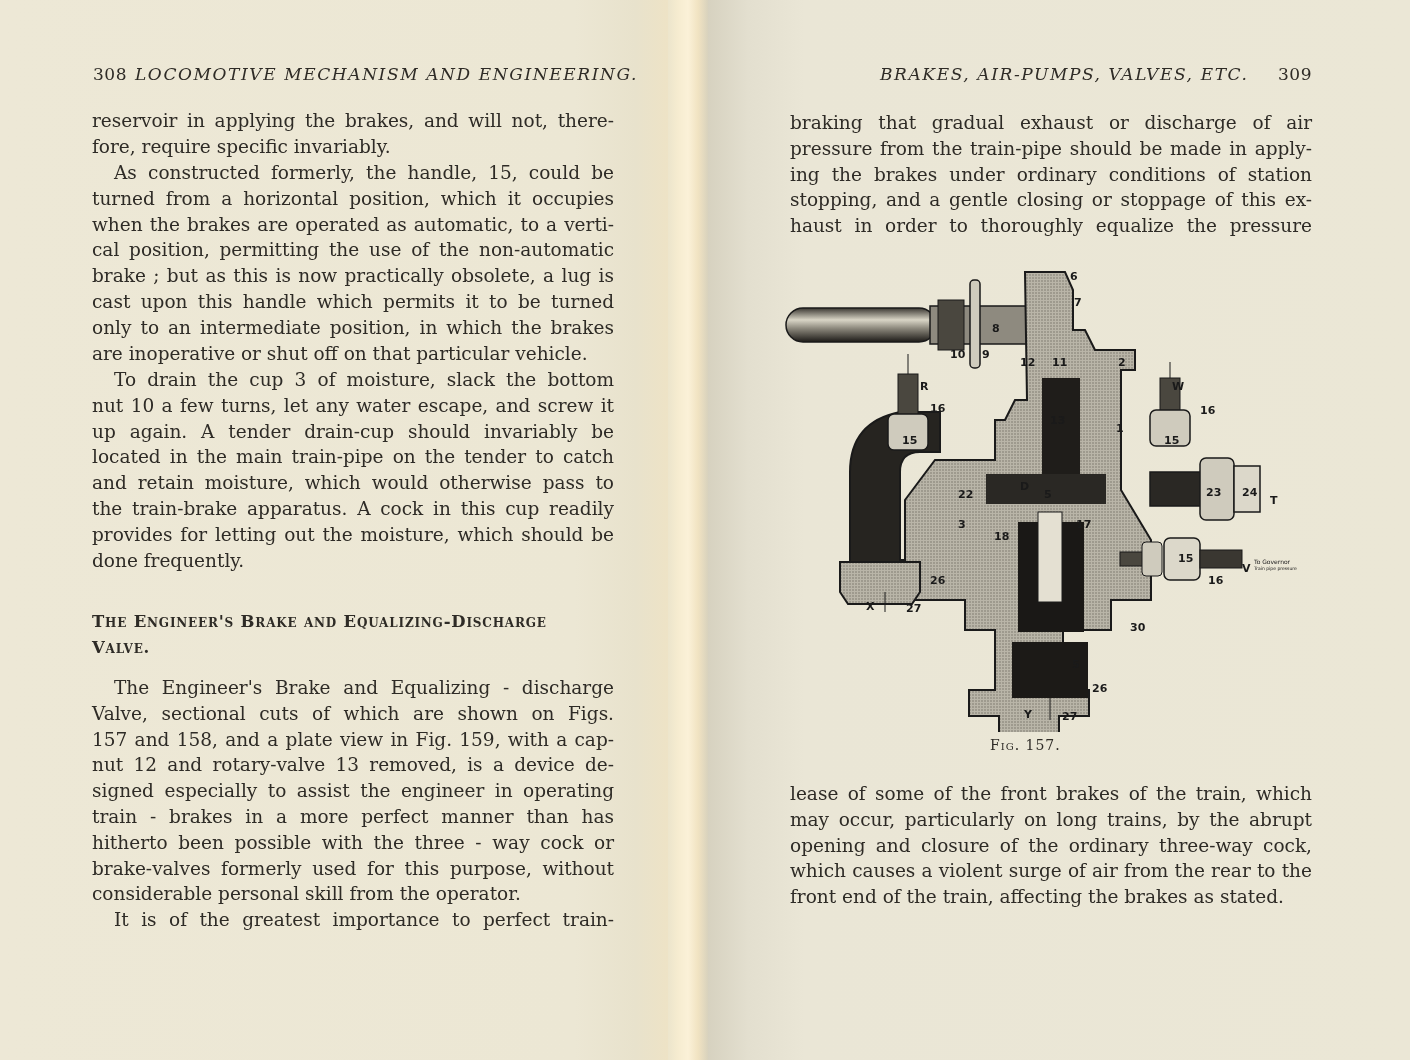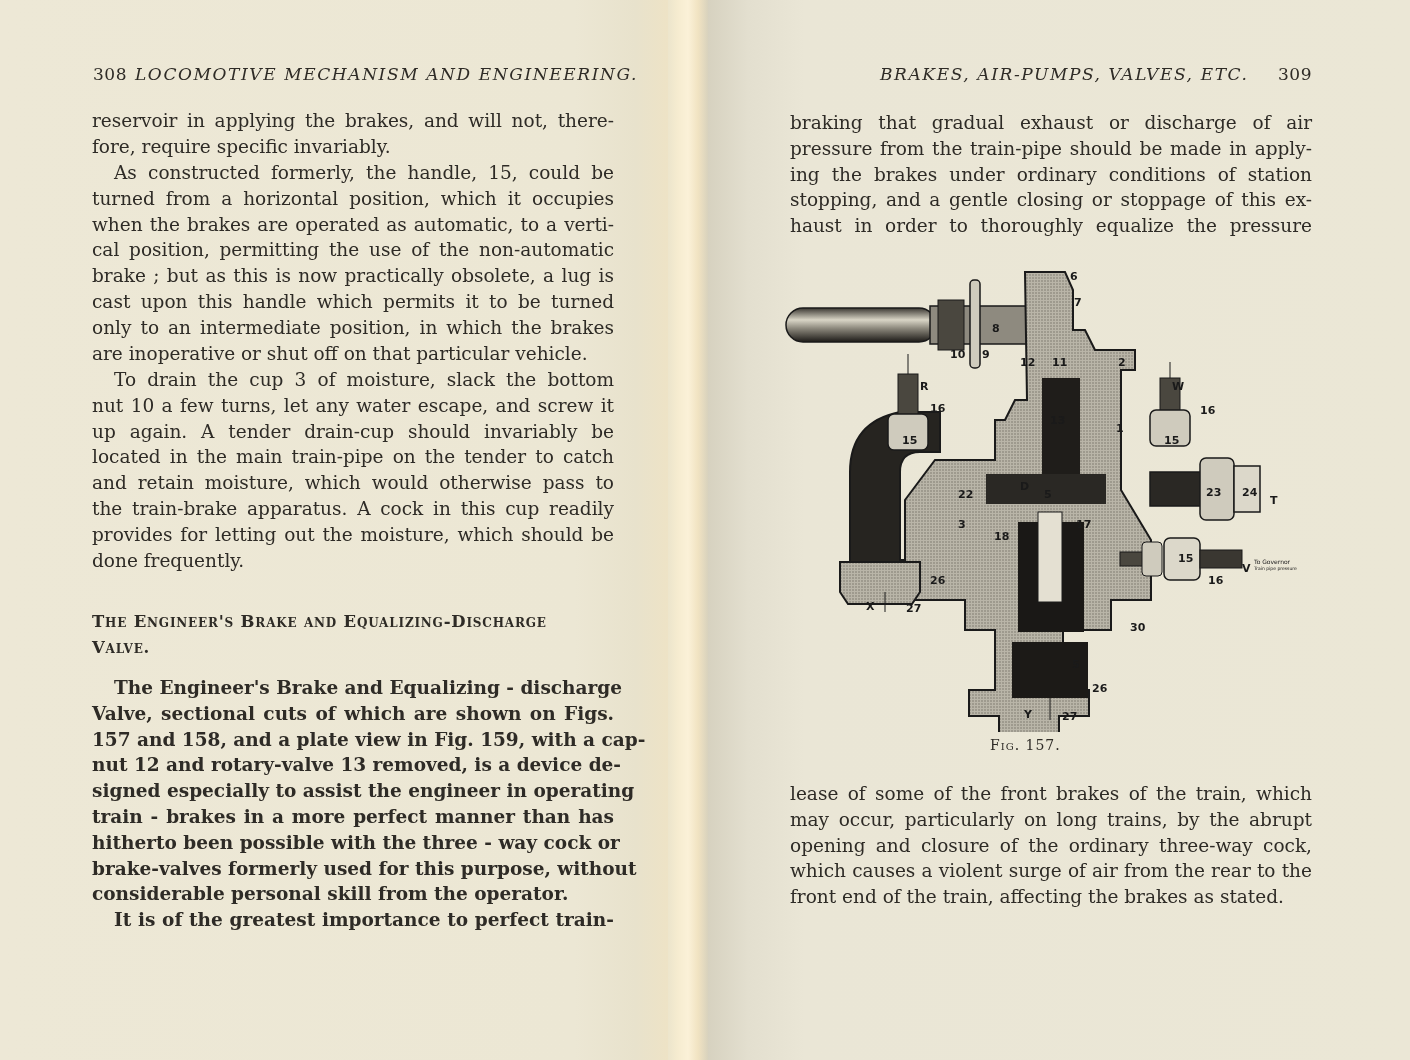--- a/index.html
+++ b/index.html
@@ -102,21 +102,21 @@
   <span class="line">the train-brake apparatus. A cock in this cup readily</span>
   <span class="line">provides for letting out the moisture, which should be</span>
   <span class="line last">done frequently.</span>
 </div>
 
 <div class="section-heading" style="top:609px;">
   <div>The Engineer's Brake and Equalizing-Discharge</div>
   <div>Valve.</div>
 </div>
 
-<div class="text-block left-col" style="top:675px;font-weight:bold;">
+<div class="text-block left-col" style="top:675px;">
   <span class="line indent">The Engineer's Brake and Equalizing - discharge</span>
   <span class="line">Valve, sectional cuts of which are shown on Figs.</span>
   <span class="line">157 and 158, and a plate view in Fig. 159, with a cap-</span>
   <span class="line">nut 12 and rotary-valve 13 removed, is a device de-</span>
   <span class="line">signed especially to assist the engineer in operating</span>
   <span class="line">train - brakes in a more perfect manner than has</span>
   <span class="line">hitherto been possible with the three - way cock or</span>
   <span class="line">brake-valves formerly used for this purpose, without</span>
   <span class="line last">considerable personal skill from the operator.</span>
   <span class="line indent">It is of the greatest importance to perfect train-</span>

